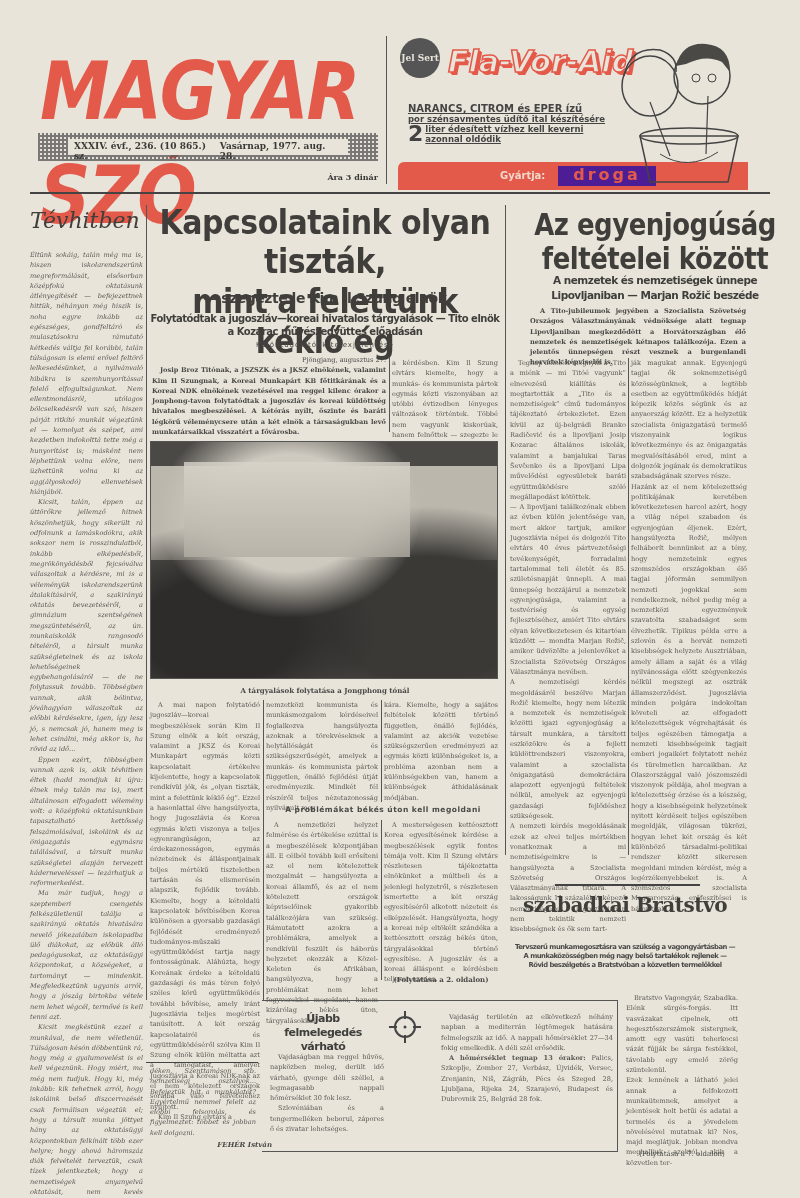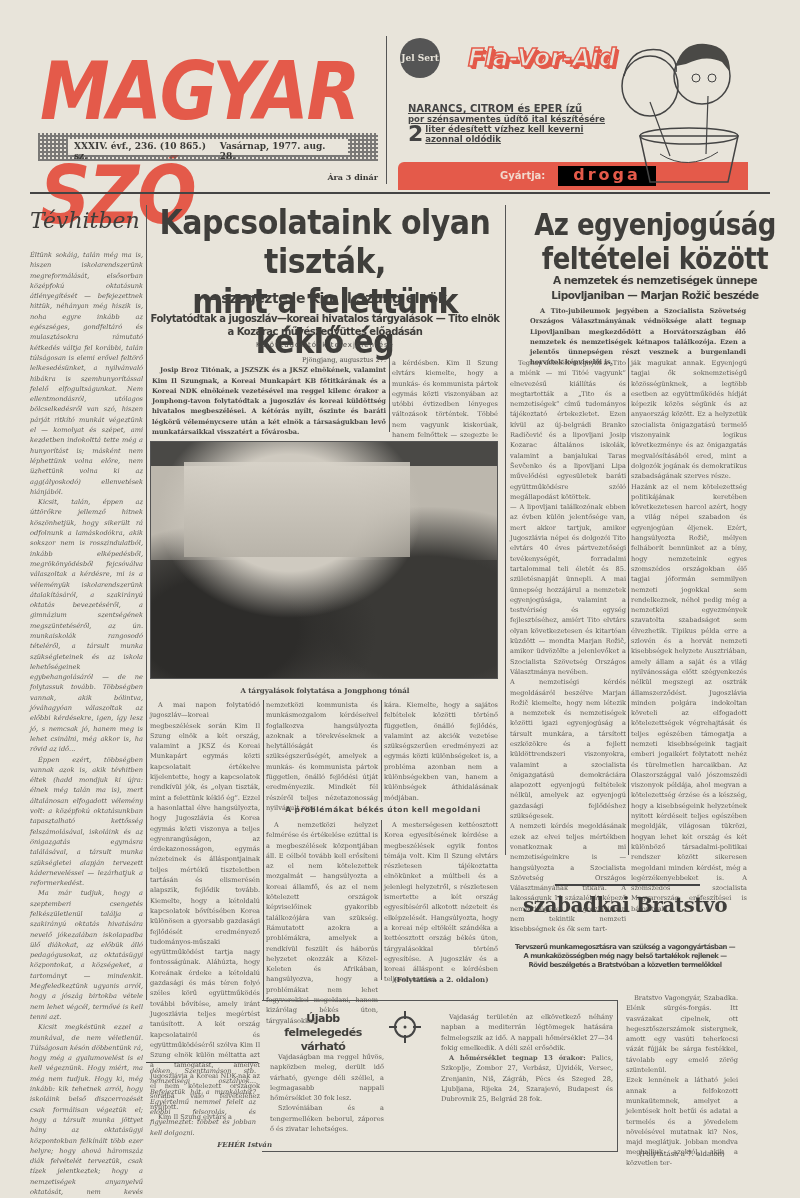--- a/index.html
+++ b/index.html
@@ -6,26 +6,26 @@
   body { width: 800px; height: 1198px; background: #e6e2d8; font-family: "DejaVu Serif", serif; color: #3a3936; overflow: hidden; position: relative; }
   .page { position: absolute; left: 0; top: 0; width: 800px; height: 1198px; background: #e8e4da; }
   .abs { position: absolute; }
   .masthead-title { left: 40px; top: 40px; width: 340px; height: 90px; font-family: "DejaVu Sans", sans-serif; font-weight: 900; font-style: italic; font-size: 70px; color: #e45a4a; letter-spacing: -2px; line-height: 90px; transform: scaleY(1.15); transform-origin: top left; }
   .dateband { left: 38px; top: 133px; width: 340px; height: 28px; background: repeating-linear-gradient(90deg, #555 0 2px, transparent 2px 4px), repeating-linear-gradient(0deg, #555 0 2px, transparent 2px 4px); opacity: .75; }
   .dateband-inner { left: 68px; top: 139px; width: 280px; height: 16px; background: #e8e4da; font-size: 9px; font-weight: bold; display: flex; justify-content: space-between; padding: 2px 6px; }
   .price { left: 300px; top: 172px; width: 78px; font-size: 8px; font-weight: bold; text-align: right; }
   .rule-h { background: #444; height: 2px; }
   .rule-v { background: #555; width: 1px; }
   .ad-logo { left: 400px; top: 38px; width: 40px; height: 40px; border-radius: 50%; background: #555; color: #e8e4da; font-size: 9px; display: flex; align-items: center; justify-content: center; font-weight: bold; }
-  .ad-brand { left: 448px; top: 44px; font-family: "DejaVu Sans", sans-serif; font-style: italic; font-weight: 900; font-size: 24px; color: #e8e4da; -webkit-text-stroke: 1.5px #e45a4a; text-shadow: 2px 2px 0 #e45a4a, 3px 3px 0 #e45a4a; margin-left: 20px; }
+  .ad-brand { left: 448px; top: 44px; font-family: "DejaVu Sans", sans-serif; font-style: italic; font-weight: 900; font-size: 30px; color: #e8e4da; -webkit-text-stroke: 1.5px #e45a4a; text-shadow: 2px 2px 0 #e45a4a, 3px 3px 0 #e45a4a; }
   .ad-text { left: 408px; top: 104px; width: 225px; font-family: "DejaVu Sans", sans-serif; font-weight: bold; font-size: 8.5px; line-height: 10px; color: #444; text-decoration: underline; }
   .ad-two { font-size: 22px; float: left; line-height: 20px; margin-right: 2px; }
   .ad-band { left: 398px; top: 162px; width: 350px; height: 28px; background: #e45a4a; border-top-left-radius: 6px; }
   .ad-made { left: 500px; top: 170px; color: #f2d8cc; font-family: "DejaVu Sans", sans-serif; font-weight: bold; font-size: 10px; }
-  .ad-droga { left: 558px; top: 166px; width: 98px; height: 20px; background: #000000; color: #e45a4a; font-family: "DejaVu Sans", sans-serif; font-weight: 900; font-size: 16px; text-align: center; line-height: 18px; letter-spacing: 3px; }
+  .ad-droga { left: 558px; top: 166px; width: 98px; height: 20px; background: #4c1d95; color: #e45a4a; font-family: "DejaVu Sans", sans-serif; font-weight: 900; font-size: 16px; text-align: center; line-height: 18px; letter-spacing: 3px; }
   .ad-illus { left: 610px; top: 36px; width: 140px; height: 150px; }
   .col-text { font-size: 6.6px; line-height: 10.3px; text-align: justify; color: #5a5853; hyphens: auto; }
   .italic { font-style: italic; }
   .bold { font-weight: bold; }
   .headline { font-family: "DejaVu Sans", sans-serif; font-weight: 900; color: #3f3e3b; text-align: center; letter-spacing: -0.5px; }
   .photo { left: 150px; top: 441px; width: 348px; height: 238px; background:
     radial-gradient(ellipse at 40% 30%, #cfcac0 0 25%, transparent 45%),
     radial-gradient(ellipse at 20% 80%, #2d2c2a 0 20%, transparent 40%),
     radial-gradient(ellipse at 80% 75%, #3a3936 0 25%, transparent 45%),
     linear-gradient(180deg, #4a4946 0 10%, #bcb7ad 10% 50%, #55534f 50% 100%);

